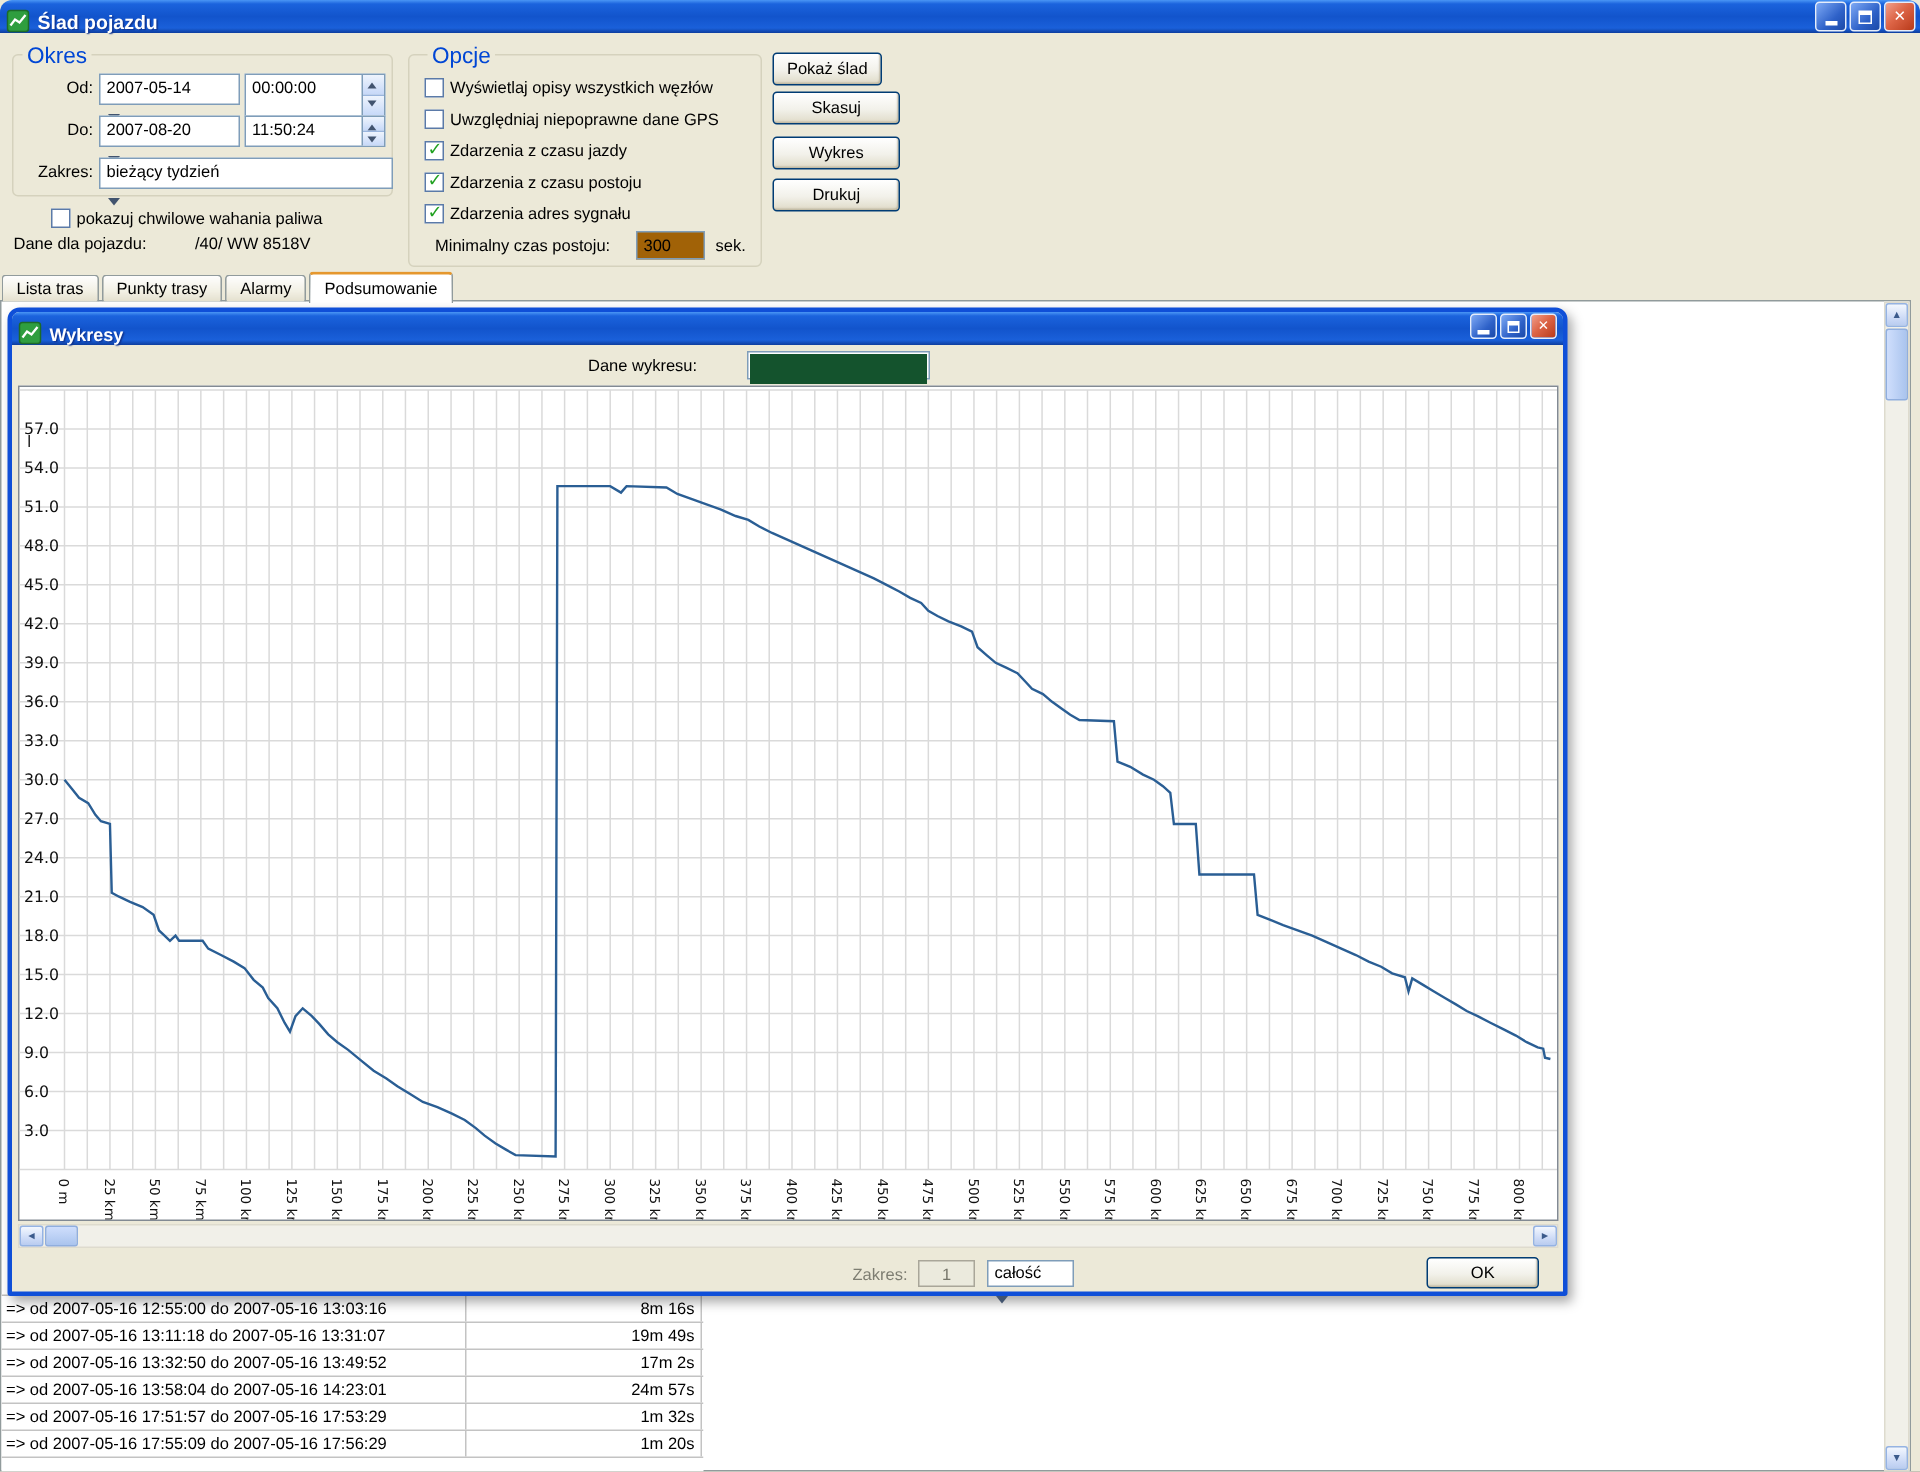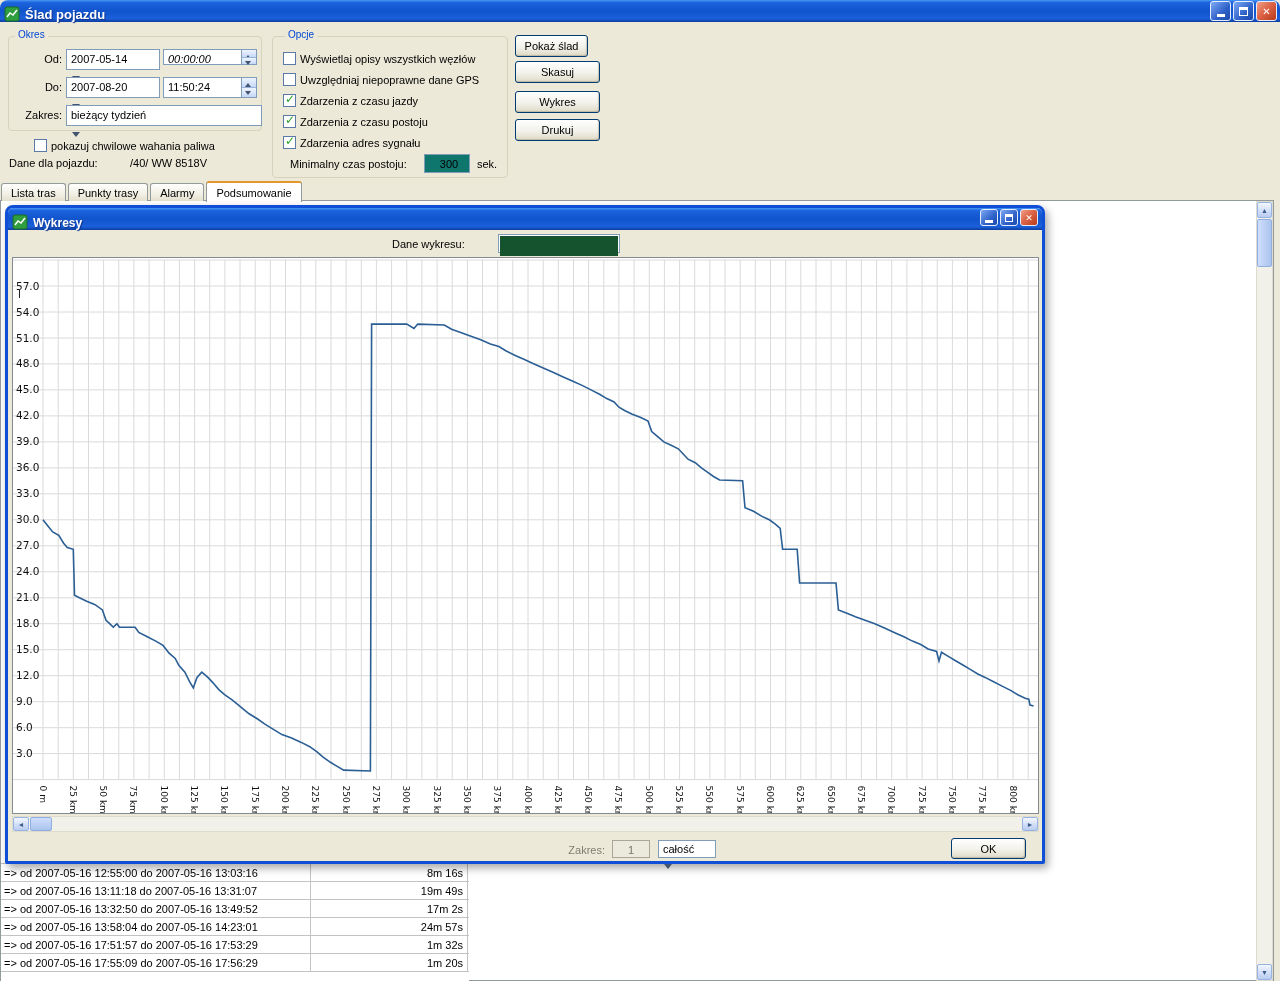--- a/index.html
+++ b/index.html
@@ -3,37 +3,37 @@
 <meta charset="utf-8">
 <style>
   * { margin:0; padding:0; box-sizing:border-box; }
   body { background:#555; font-family:"Liberation Sans","DejaVu Sans",sans-serif; }
   .screen { position:relative; width:1280px; height:981px; background:#ece9d8; overflow:hidden; font-size:11px; color:#000; }
 
   
   .lbl { position:absolute; font-size:11px; white-space:nowrap; }
   .lbl.gray { color:#7e7e72; }
   .group-box { position:absolute; border:1px solid #d5d2bd; border-radius:4px; }
-  .group-label { position:absolute; color:#0046d5; background:#ece9d8; padding:0 3px; font-size:10px; }
+  .group-label { position:absolute; color:#0046d5; background:#ece9d8; padding:0 3px; font-size:15px; }
 
   .combo { position:absolute; background:#fff; border:1px solid #7f9db9; display:flex; align-items:stretch;flex-direction:column; }
   .combo .txt { flex:1; padding:3px 0 0 4px; font-size:11px; white-space:nowrap; overflow:hidden; }
   .combo .txt.sel { background:#14532d; color:#fff; margin:1px; padding:20px 0 0 3px;font-style:italic; }
   .combo .drop { width:16px; background:linear-gradient(180deg,#e9f1fd,#cfe0f8 45%,#b3cbf0); border-left:1px solid #9ab5dd; position:relative; }
   .combo .drop::after { content:""; position:absolute; left:4px; top:7px; border:4px solid transparent; border-top:5px solid #42546f; }
 
   .timebox { position:absolute; background:#fff; border:1px solid #7f9db9; display:flex; align-items:stretch; }
   .timebox .txt { flex:1; padding:3px 0 0 4px; }
   .spin { width:15px; display:flex; flex-direction:column; border-left:1px solid #7f9db9; }
   .s-up,.s-down { flex:1; background:linear-gradient(#eef4fd,#c6d8f8); position:relative; }
   .s-down { border-top:1px solid #9ab5dd; }
   .s-up::after { content:""; position:absolute; left:3px; top:2px; border:3px solid transparent; border-bottom:4px solid #42546f; }
   .s-down::after { content:""; position:absolute; left:3px; top:3px; border:3px solid transparent; border-top:4px solid #42546f; }
 
-  .textinput { position:absolute; background:#0f766e; border:1px solid #7f9db9; font-size:11px; padding:3px 0 0 4px;text-align:center; }
+  .textinput { position:absolute; background:#a16207; border:1px solid #7f9db9; font-size:11px; padding:3px 0 0 4px; }
   .textinput.disabled { background:#ebeadd; border-color:#a9a699; color:#76766a; text-align:center; padding-left:0; }
 
   .checkline { position:absolute; display:flex; align-items:center; gap:4px; height:15px; }
   .checkbox { width:13px; height:13px; background:#fff; border:1px solid #5b7aa8; position:relative; flex:0 0 13px; }
   .checkbox .tick { display:none; position:absolute; left:1px; top:-3px; color:#21a121; font-size:12px; font-weight:bold; }
   .checkbox.checked .tick { display:block; }
 
   .xp-btn { position:absolute; border:1px solid #003c74; border-radius:3px;
     background:linear-gradient(180deg,#ffffff,#f2f1ea 55%,#dfdbc8); font-size:11px;
     display:flex; align-items:center; justify-content:center; cursor:default;
@@ -124,21 +124,21 @@
   </div>
 
   <div class="group-box" style="left:8px;top:36px;width:254px;height:95px;"></div>
   <span class="group-label" style="left:15px;top:29px;">Okres</span>
 
   <span class="lbl" style="left:30px;top:53px;width:32px;text-align:right;">Od:</span>
   <div class="combo" style="left:66px;top:49px;width:94px;height:21px;">
     <span class="txt">2007-05-14</span>
     <span class="drop"></span>
   </div>
-  <div class="timebox" style="left:163px;top:49px;width:94px;height:16px;font-style:italic;">
+  <div class="timebox" style="left:163px;top:49px;width:94px;height:29px;">
     <span class="txt">00:00:00</span>
     <span class="spin">
         <span class="s-up"></span>
         <span class="s-down"></span>
       </span>
   </div>
 
   <span class="lbl" style="left:30px;top:81px;width:32px;text-align:right;">Do:</span>
   <div class="combo" style="left:66px;top:77px;width:94px;height:21px;">
     <span class="txt">2007-08-20</span>

